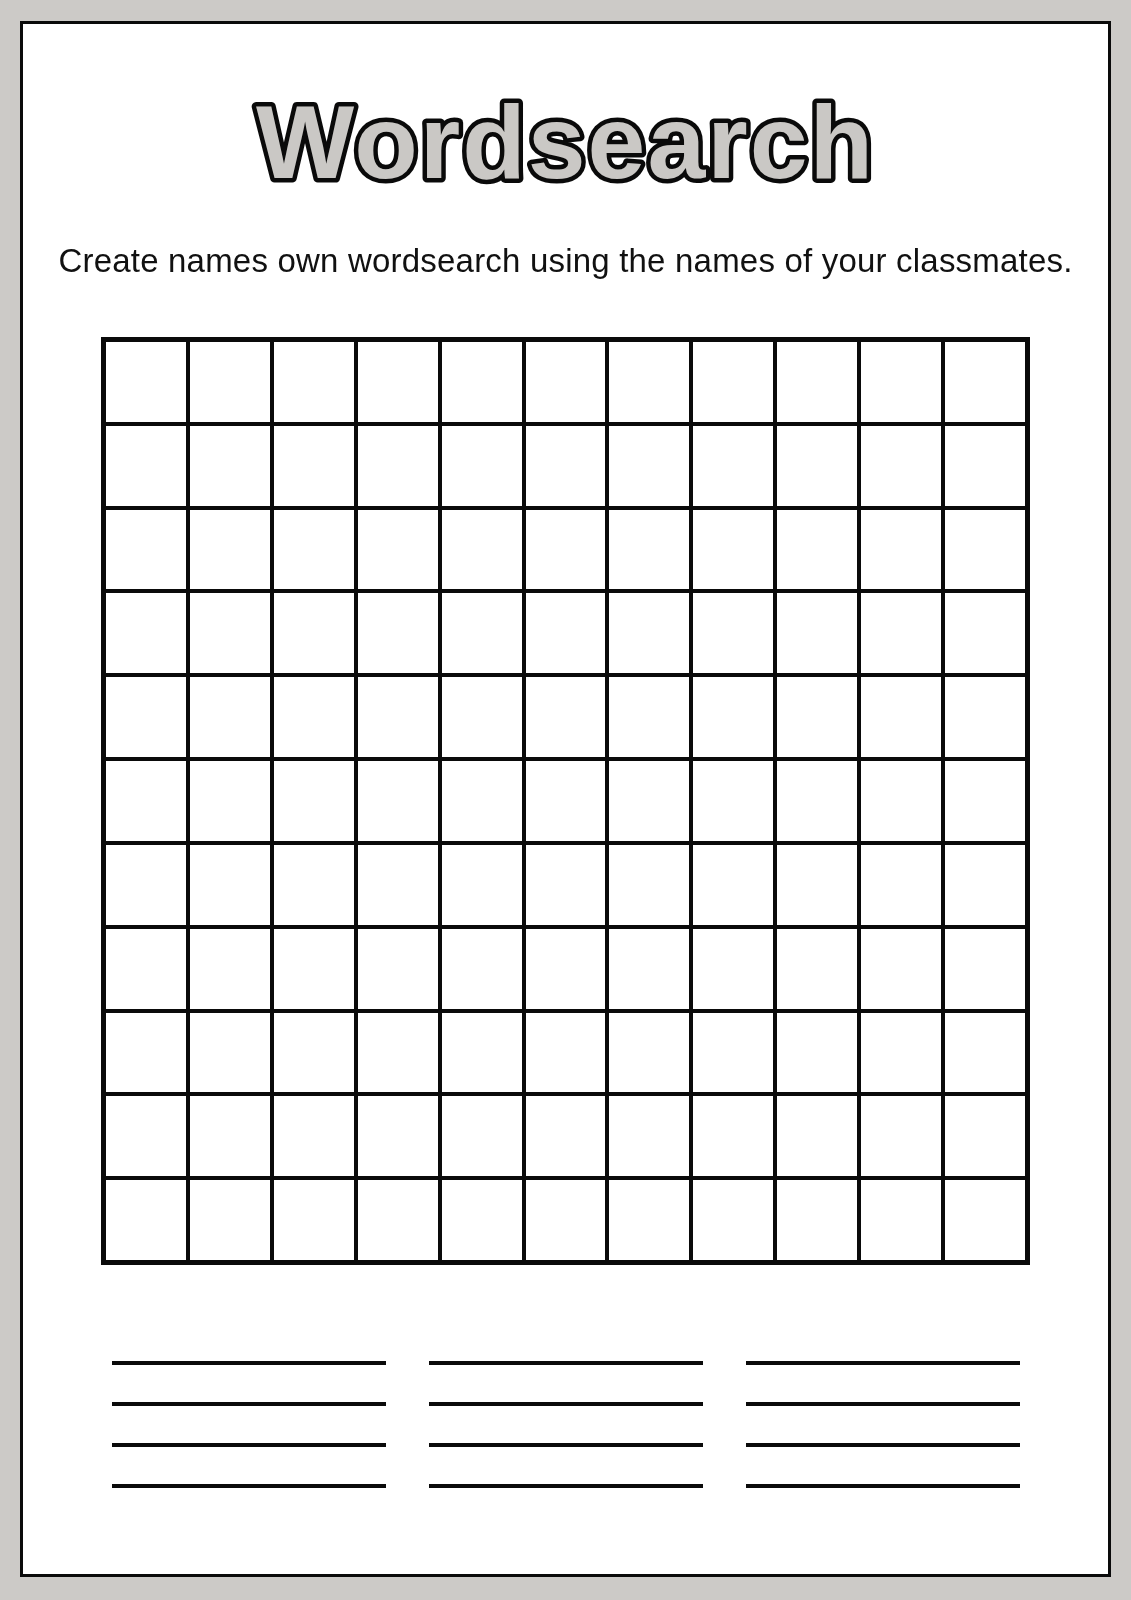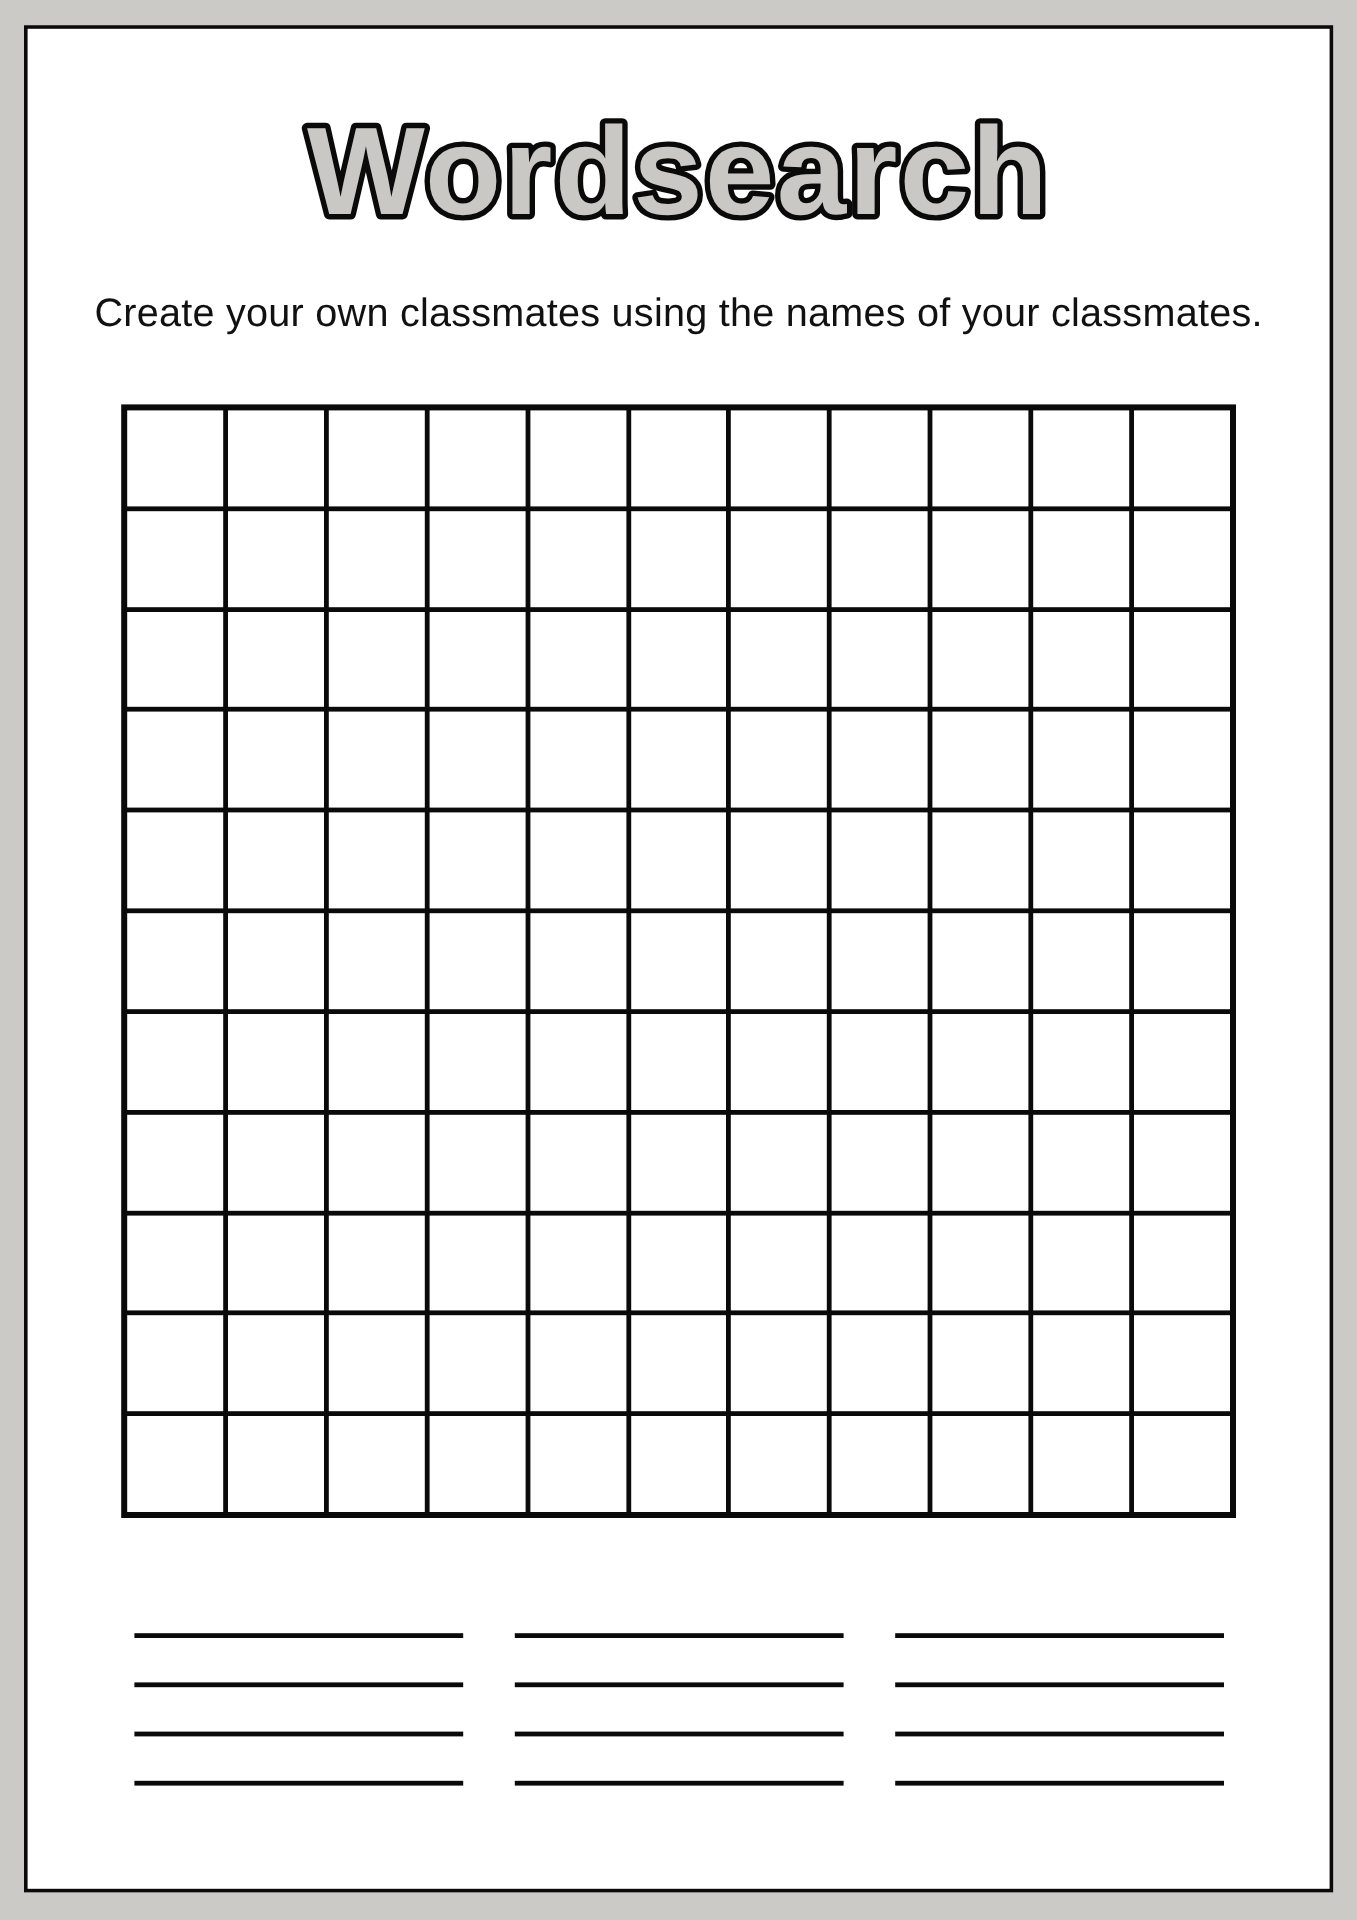--- a/index.html
+++ b/index.html
@@ -88,21 +88,21 @@
 </style>
 </head>
 <body style="background: rgb(204, 202, 199);">
 
 <div class="page" style="background: rgb(255, 255, 255); border-color: rgb(10, 10, 10);">
 
   <svg class="title-svg" aria-hidden="false">
     <text id="title-text" x="50%" y="112" text-anchor="middle" stroke-width="9" fill="#cac8c5" stroke="#0a0a0a">Wordsearch</text>
   </svg>
 
-  <p class="instructions">Create your own classmates using the names of your classmates.</p>
+  <p class="instructions">Create names own wordsearch using the names of your classmates.</p>
 
   <div class="grid" id="wordsearch-grid" style="background: rgb(10, 10, 10); grid-template-columns: repeat(11, 1fr); grid-template-rows: repeat(11, 1fr);">
       <div class="cell" style="background: rgb(255, 255, 255);"></div>
       <div class="cell" style="background: rgb(255, 255, 255);"></div>
       <div class="cell" style="background: rgb(255, 255, 255);"></div>
       <div class="cell" style="background: rgb(255, 255, 255);"></div>
       <div class="cell" style="background: rgb(255, 255, 255);"></div>
       <div class="cell" style="background: rgb(255, 255, 255);"></div>
       <div class="cell" style="background: rgb(255, 255, 255);"></div>
       <div class="cell" style="background: rgb(255, 255, 255);"></div>

